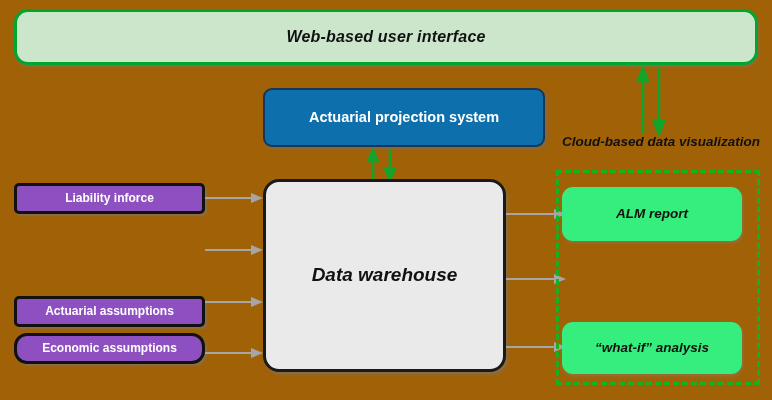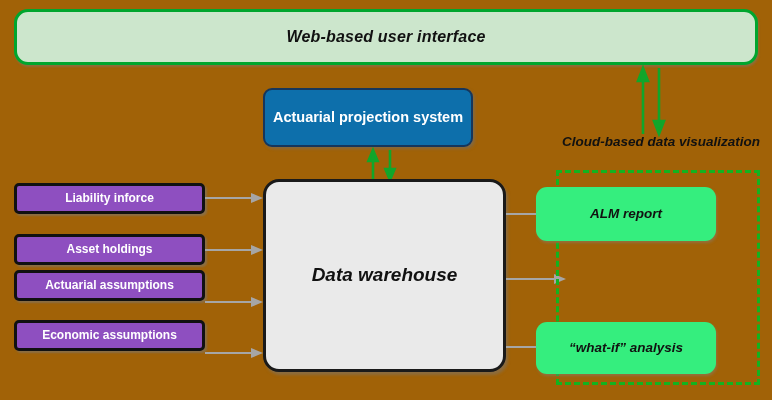--- a/index.html
+++ b/index.html
@@ -43,21 +43,21 @@
     font-weight: bold;
     font-style: italic;
     color: #111111;
     letter-spacing: 0.2px;
   }
 
   
   #aps {
     left: 263px;
     top: 88px;
-    width: 210px;
+    width: 282px;
     height: 59px;
     background: #0D6FAB;
     border: 2px solid #16365C;
     border-radius: 9px;
     box-shadow: 2px 2px 3px rgba(110,110,110,0.55);
   }
   #aps span {
     font-size: 14.5px;
     font-weight: bold;
     color: #FFFFFF;
@@ -91,22 +91,22 @@
     border-radius: 5px;
     box-shadow: 2px 2px 2px rgba(120,120,120,0.55);
   }
   .purple span {
     font-size: 12px;
     font-weight: bold;
     color: #FFFFFF;
   }
   #p0 { top: 183px; }
   #p1 { top: 234px; }
-  #p2 { top: 270px; text-align: center; }
-  #p3 { top: 320px; }
+  #p2 { top: 296px; text-align: center; }
+  #p3 { top: 333px; border-radius: 13px; }
 
   
   #cloud-box {
     position: absolute;
     left: 556px;
     top: 170px;
     width: 204px;
     height: 215px;
     border: 3px dashed #13B31F;
     box-sizing: border-box;
@@ -120,21 +120,21 @@
     text-align: right;
     font-size: 13.5px;
     font-weight: bold;
     font-style: italic;
     color: #111111;
     white-space: nowrap;
   }
 
   
   .green {
-    left: 536px;
+    left: 562px;
     width: 180px;
     background: #35EE7E;
     border-radius: 11px;
     box-shadow: 1px 2px 3px rgba(130,130,130,0.45);
   }
   .green span {
     font-size: 13.5px;
     font-weight: bold;
     font-style: italic;
     color: #111111;
@@ -177,23 +177,20 @@
     </g>
   </svg>
 
   <div class="box" id="dw">
     <span>Data warehouse</span>
   </div>
 
   <div class="box purple" id="p0">
     <span>Liability inforce</span>
   </div>
-  <div class="box purple" id="p1">
-    <span>Asset holdings</span>
-  </div>
   <div class="box purple" id="p2">
     <span>Actuarial assumptions</span>
   </div>
   <div class="box purple" id="p3">
     <span>Economic assumptions</span>
   </div>
 
   <svg class="arrow-svg" style="left:205px; top:190px;" width="60" height="16" viewBox="0 0 60 16">
     <g stroke="#A6A6A6" stroke-width="2" fill="#A6A6A6">
       <line x1="0" y1="8" x2="48" y2="8"></line>

